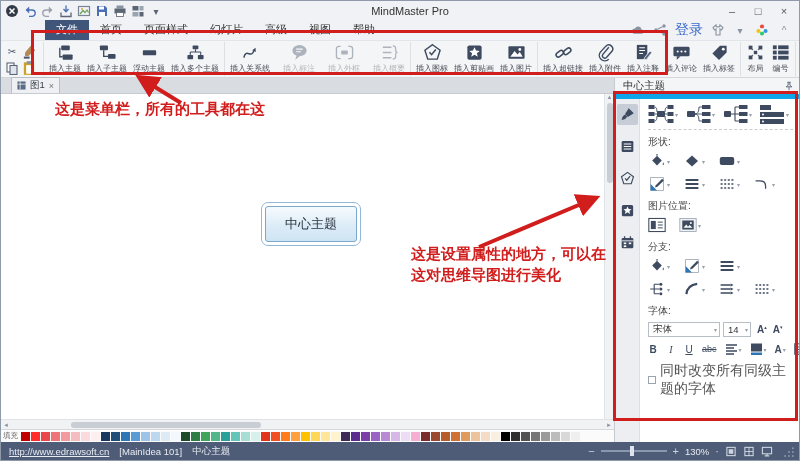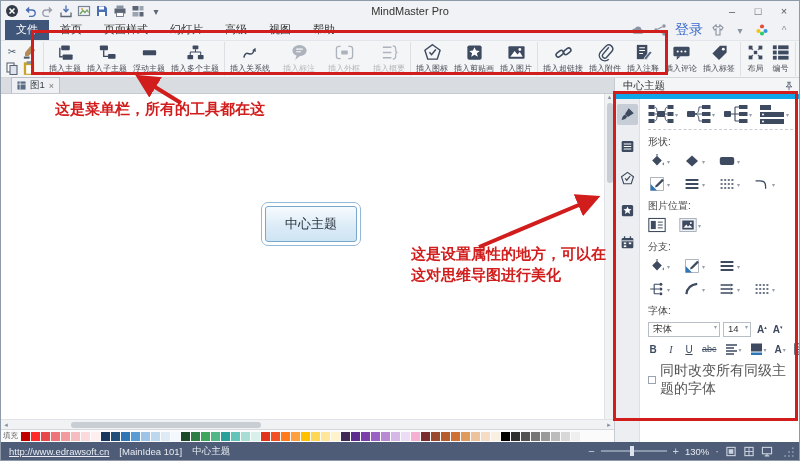--- a/index.html
+++ b/index.html
@@ -10,21 +10,21 @@
 
   
   .titlebar { height:20px; display:flex; align-items:center; padding:0 2px 0 4px; position:relative; flex:0 0 auto; }
   .qat { display:flex; align-items:center; gap:4px; z-index:2; }
   .qat .qi { width:14px; height:14px; display:flex; align-items:center; justify-content:center; font-size:10px; color:#5b6575; }
   .win-title { position:absolute; left:0; right:0; text-align:center; font-size:11px; color:#333;padding-left:20px; }
   .winctl { margin-left:auto; display:flex; z-index:2; }
   .winbtn { width:26px; height:16px; display:flex; align-items:center; justify-content:center; font-size:11px; color:#555; }
 
   
-  .menubar { height:19px; display:flex; align-items:flex-end; padding-left:4px; position:relative; flex:0 0 auto; }
+  .menubar { height:19px; display:flex; align-items:flex-end; padding-left:4px; position:relative; flex:0 0 auto;margin-left:40px; }
   .mtab { padding:2px 11px 3px; font-size:11px; color:#333; cursor:default; }
   .mtab.active { background:#3f5579; color:#fff; }
   .acct { position:absolute; right:8px; top:0; display:flex; align-items:center; gap:8px; height:18px; }
   .acct .ai { width:14px; height:13px; display:flex; align-items:center; justify-content:center; color:#8a93a2; font-size:10px; }
   .login { font-size:14px; color:#3a6bc9; }
 
   
   .ribbon { height:38px; background:#f4f5f7; border-top:1px solid #e2e5e9; border-bottom:1px solid #d4d8dd; display:flex; align-items:stretch; padding:1px 0 1px 2px; flex:0 0 auto; }
   .clipgrp { display:grid; grid-template-columns:14px 16px; grid-template-rows:15px 15px; gap:1px 2px; padding:2px 6px 0 2px; border-right:1px solid #dcdfe3; align-content:start; }
   .clipgrp .ci { display:flex; align-items:center; justify-content:center; font-size:10px; color:#4a5568; }
@@ -76,21 +76,21 @@
   .layrow { display:flex; align-items:center; gap:3px; margin-bottom:5px; }
   .layitem { display:flex; align-items:center; gap:1px; margin-right:4px; }
   .layitem svg { width:26px; height:20px; }
   .dd { font-size:6px; color:#97a0ac; }
   .pdivider { border-top:1px dashed #c8ccd2; margin:3px 0 5px; }
   .seclabel { font-size:10px; color:#444; margin:3px 0 4px; }
   .prow { display:flex; align-items:center; margin-bottom:7px; }
   .pitem { display:flex; align-items:center; gap:1px; margin-right:13px; }
   .pitem svg { width:18px; height:16px; }
   .fontrow { display:flex; align-items:center; gap:3px; margin-bottom:6px; }
-  .fsel { border:1px solid #b8bec6; background:#fff; height:15px; font-size:9.5px; color:#333; display:flex; align-items:flex-start; justify-content:space-between; padding:0 2px 0 4px; }
+  .fsel { border:1px solid #b8bec6; background:#fff; height:15px; font-size:9.5px; color:#333; display:flex; align-items:center; justify-content:space-between; padding:0 2px 0 4px; }
   .fsel.family { width:72px; } .fsel.size { width:28px; }
   .abtn { font-size:10px; color:#3d4a5f; font-weight:bold; margin-left:3px; position:relative; }
   .abtn sup { font-size:5px; }
   .stylerow { display:flex; align-items:center; gap:8px; margin-bottom:7px; }
   .sbtn { font-size:10px; color:#3d4a5f; min-width:10px; text-align:center; }
   .sbtn.b { font-weight:bold; } .sbtn.i { font-style:italic; font-family:"Liberation Serif",serif; }
   .sbtn.u { text-decoration:underline; } .sbtn.st { text-decoration:line-through; font-size:9px; }
   .sicon { display:flex; align-items:center; gap:1px; }
   .sicon svg { width:13px; height:12px; }
   .fcolor { font-size:10px; font-weight:bold; color:#3d4a5f; line-height:9px; }

